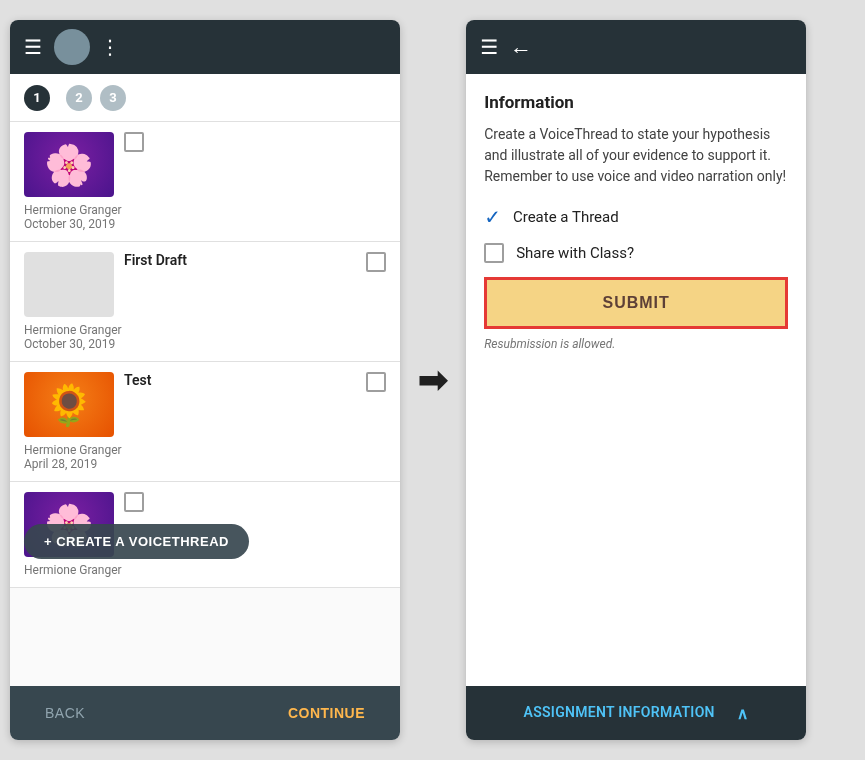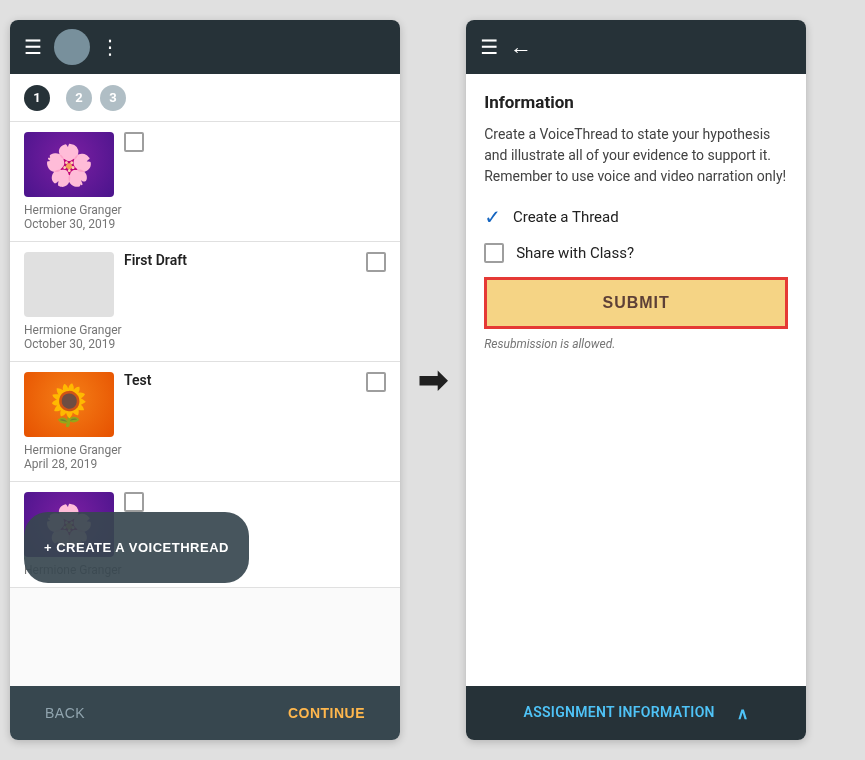--- a/index.html
+++ b/index.html
@@ -222,27 +222,27 @@
       border-radius: 2px;
       background: #fff;
     }
 
     .create-btn-overlay {
       position: relative;
     }
 
     .create-voicethread-btn {
       position: absolute;
-      bottom: 4px;
+      bottom: 28px;
       left: 14px;
       background: rgba(55, 71, 79, 0.92);
       color: #fff;
       border: none;
       border-radius: 24px;
-      padding: 28px 20px;
+      padding: 10px 20px;
       font-size: 13px;
       font-weight: 700;
       letter-spacing: 0.5px;
       cursor: pointer;
       display: flex;
       align-items: center;
       gap: 6px;
     }
 
     .bottom-nav {

